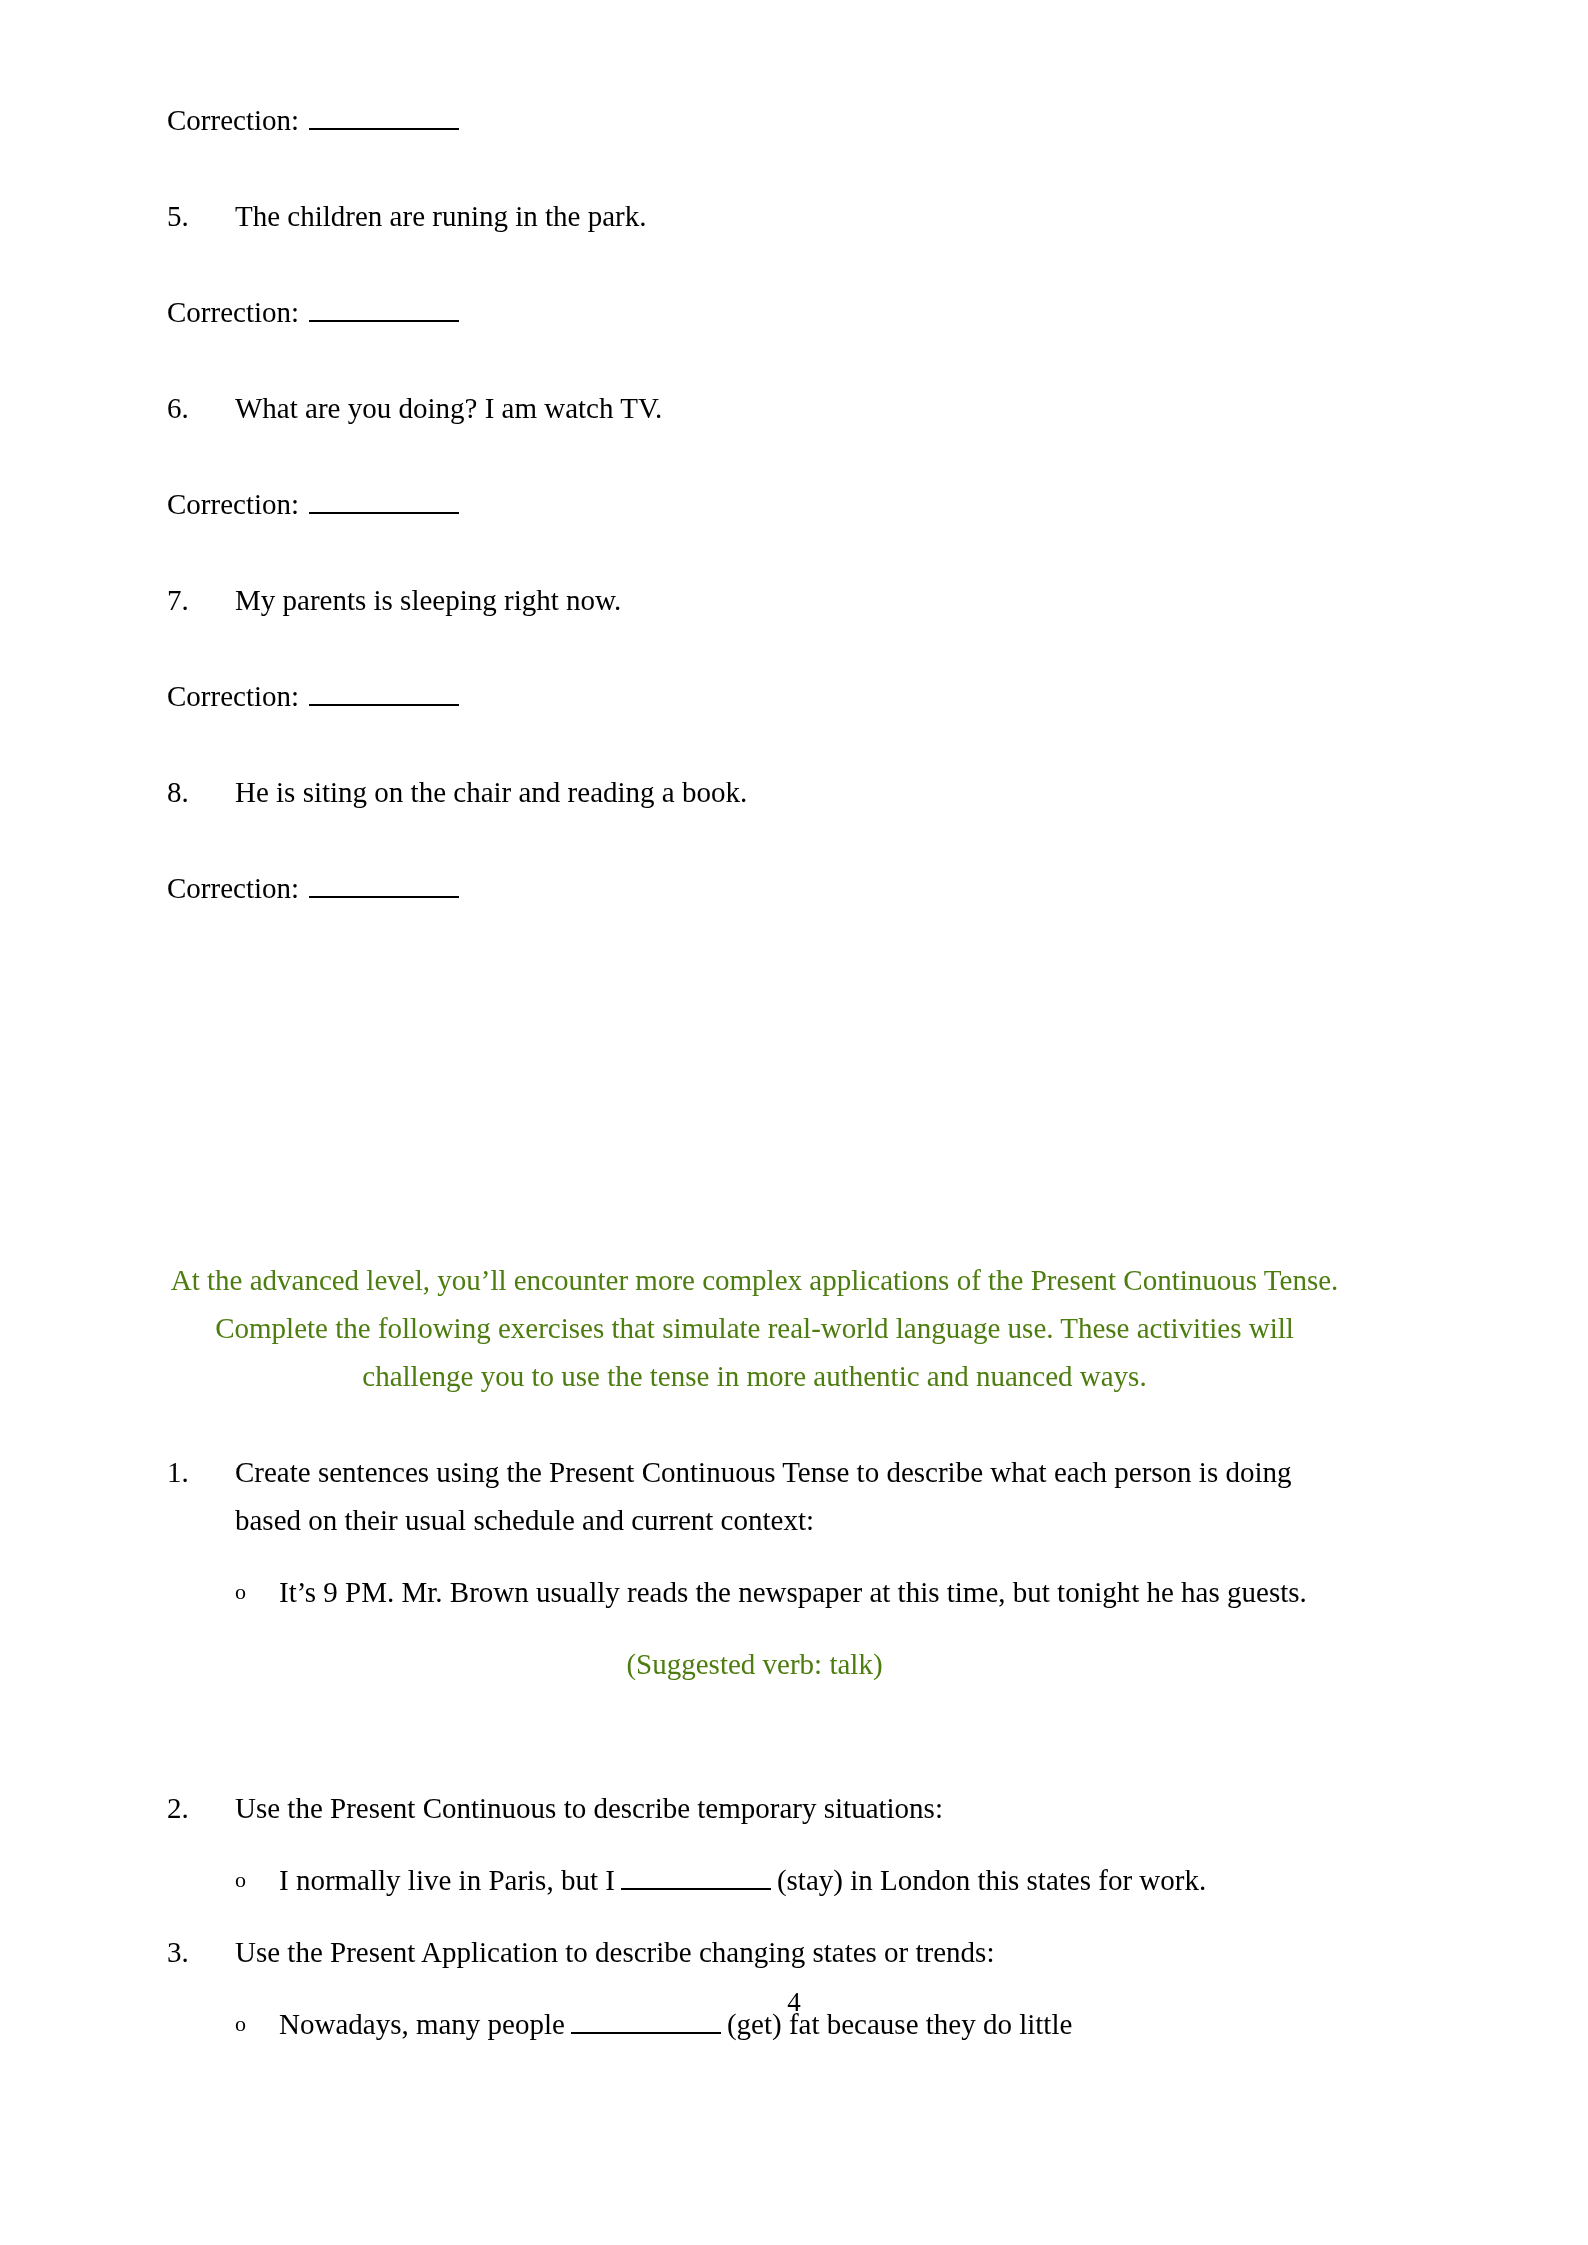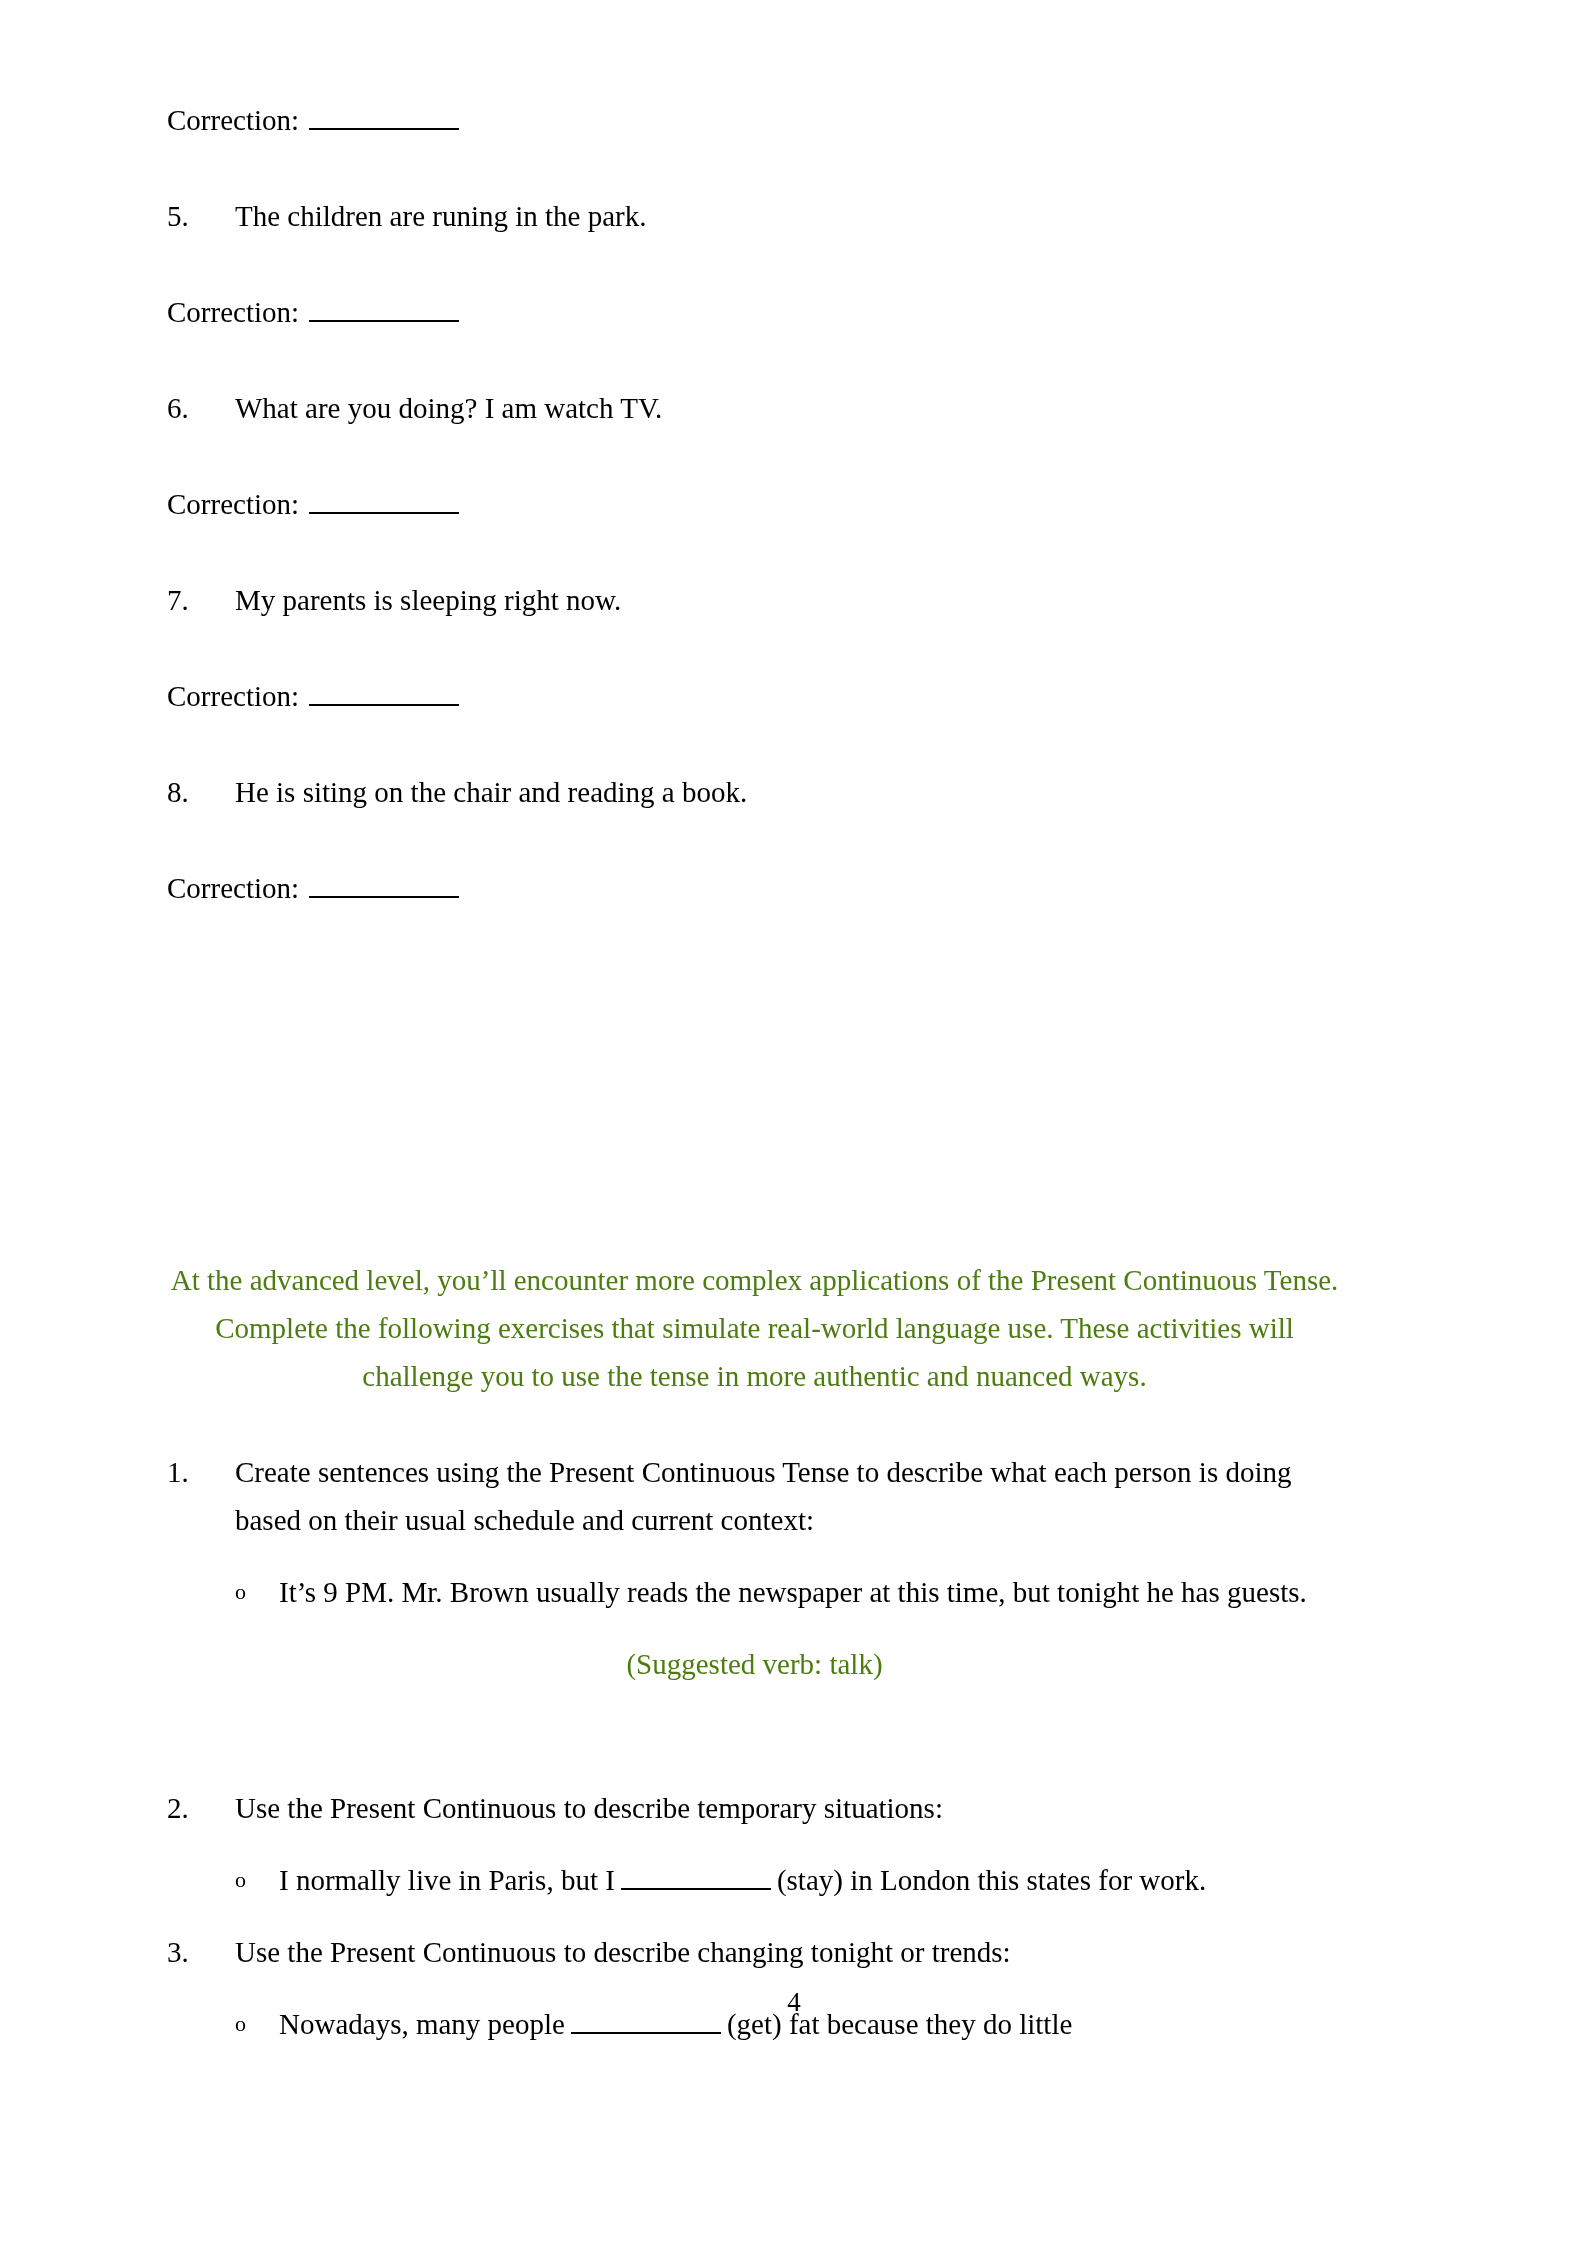--- a/index.html
+++ b/index.html
@@ -230,21 +230,21 @@
 
     <div class="sub-row">
       <span class="sub-marker">o</span>
       <span class="sub-text"><span>I normally live in Paris, but I</span><span class="blank-inline"></span><span>(stay) in London this states for work.</span></span>
     </div>
 
     <div class="gap-sm"></div>
 
     <div class="num-row">
       <span class="num-marker">3.</span>
-      <span class="num-text">Use the Present Continuous to describe changing tonight or trends:</span>
+      <span class="num-text">Use the Present Application to describe changing states or trends:</span>
     </div>
 
     <div class="gap-sm"></div>
 
     <div class="sub-row">
       <span class="sub-marker">o</span>
       <span class="sub-text"><span>Nowadays, many people</span><span class="blank-inline"></span><span>(get) fat because they do little</span></span>
     </div>
 
   </div>

